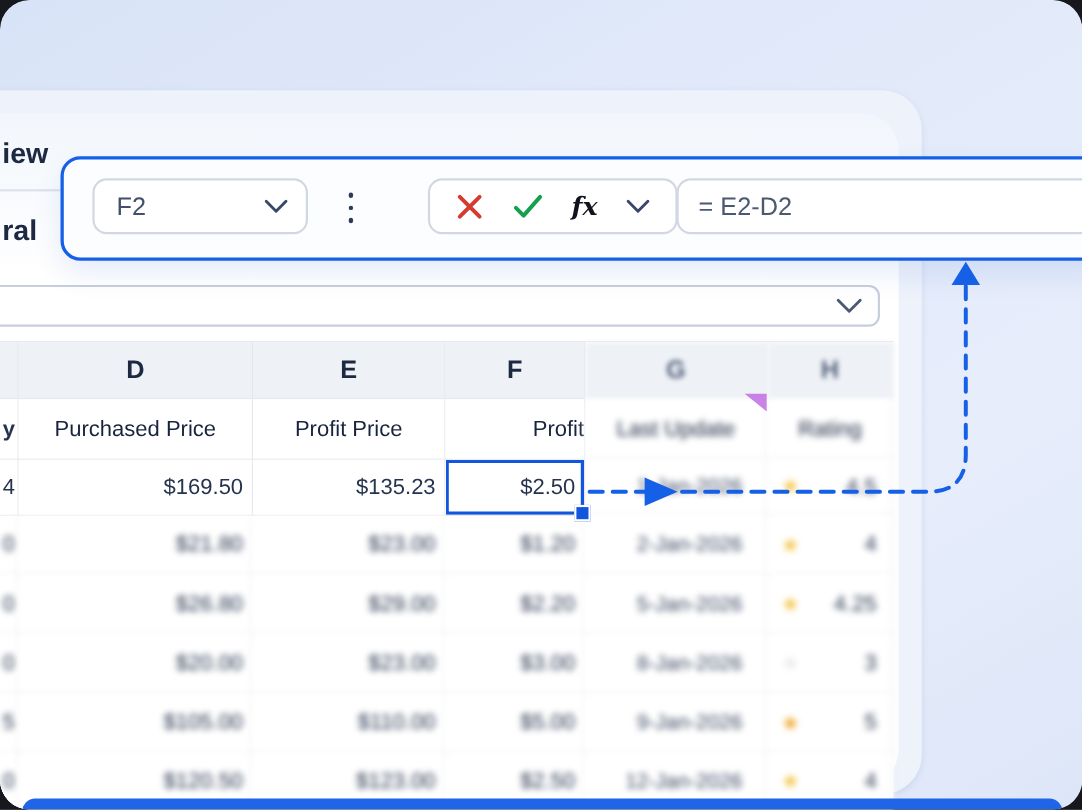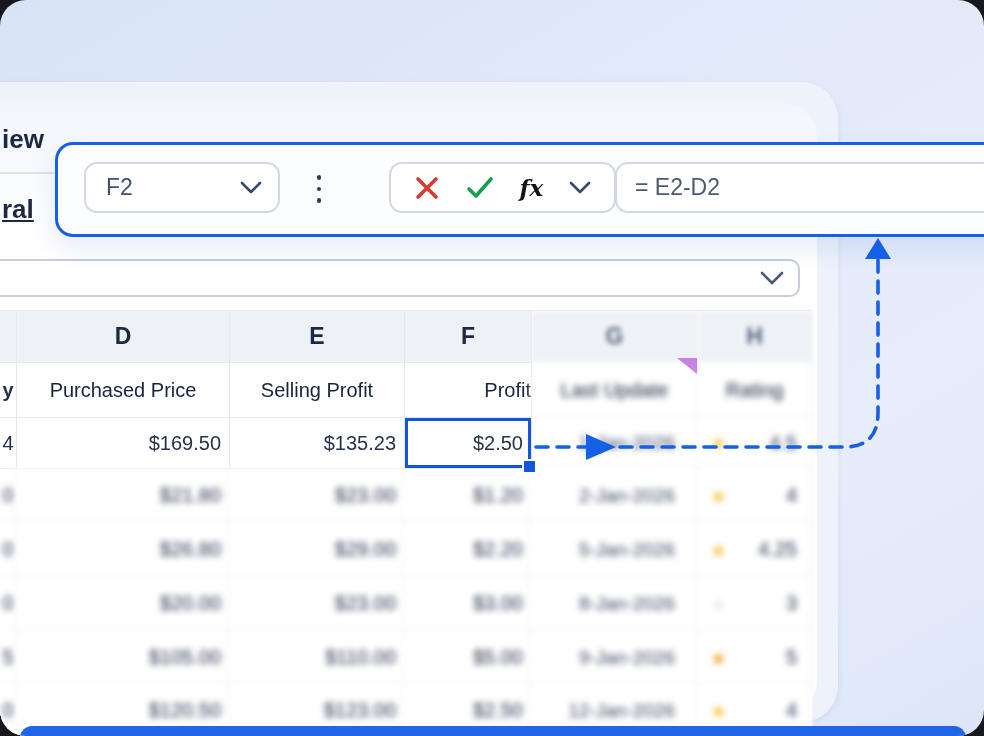--- a/index.html
+++ b/index.html
@@ -1,29 +1,29 @@
 <!DOCTYPE html>
 <html><head>
 <meta charset="utf-8">
 <style>
   html,body{margin:0;padding:0;background:#17181d;font-family:"Liberation Sans",sans-serif;}
-  .stage{position:relative;width:984px;height:736px;overflow:hidden;}
+  .stage{position:relative;width:984px;height:736px;overflow:hidden;border-radius:27px;}
   .outer-card{position:absolute;inset:0;border-radius:26px;overflow:hidden;
     background:linear-gradient(150deg,#d9e3f7 0%,#e2eafa 40%,#e7edfb 70%,#dde6f8 100%);}
   .panel-a{position:absolute;left:-40px;top:82px;width:878px;height:640px;border-radius:36px;
     background:#edf2fb;box-shadow:0 2px 6px rgba(90,110,160,.12);}
   .window-b{position:absolute;left:-40px;top:103px;width:857px;height:612px;border-radius:34px;
     background:linear-gradient(180deg,#f2f6fc 0%,#ffffff 150px);}
   .bottom-blue-bar{position:absolute;left:20px;top:726px;width:946px;height:12px;
     border-radius:12px 12px 0 0;z-index:4;}
 
   
   .menu-frag{position:absolute;left:2px;font-size:26px;font-weight:600;color:#1d2843;z-index:3;}
   .menu-frag.f1{top:124px;}
-  .menu-frag.f2{top:194px;text-decoration:underline;}
+  .menu-frag.f2{top:194px;}
   .menu-divider{position:absolute;left:0;top:172px;width:55px;height:2px;background:#dde2ec;z-index:3;}
 
   
   .formula-bar{position:absolute;left:55px;top:142px;width:965px;height:95px;box-sizing:border-box;
     border:3.5px solid #1660e8;border-radius:18px;background:#fcfdff;z-index:6;
     box-shadow:0 12px 26px rgba(22,80,200,.10);}
   .fb-box{position:absolute;top:17px;height:51px;box-sizing:border-box;border:2px solid #d2d8e3;
     border-radius:13px;background:#ffffff;display:flex;align-items:center;}
   .name-box{left:26px;width:196px;justify-content:space-between;padding:0 16px 0 20px;}
   .name-box .val{font-size:23px;color:#42506c;}
@@ -128,21 +128,21 @@
 
     <div class="sheet" id="sheet">
         <div class="cell letter frag"></div>
         <div class="cell letter">D</div>
         <div class="cell letter">E</div>
         <div class="cell letter">F</div>
         <div class="cell letter blur-soft">G</div>
         <div class="cell letter blur-soft">H</div>
         <div class="cell colname frag hd ">y</div>
         <div class="cell colname">Purchased Price</div>
-        <div class="cell colname">Selling Profit</div>
+        <div class="cell colname">Profit Price</div>
         <div class="cell colname right">Profit</div>
         <div class="cell colname blurred">Last Update</div>
         <div class="cell colname blurred">Rating</div>
         <div class="cell frag">4</div>
         <div class="cell cur">$169.50</div>
         <div class="cell cur">$135.23</div>
         <div class="cell cur selected">$2.50<div class="fill-handle"></div></div>
         <div class="cell date blurred">1-Jan-2026</div>
         <div class="cell rating blurred"><span class="star" style="color: rgb(242, 194, 62);">★</span>4.5</div>
         <div class="cell frag blurred">0</div>

